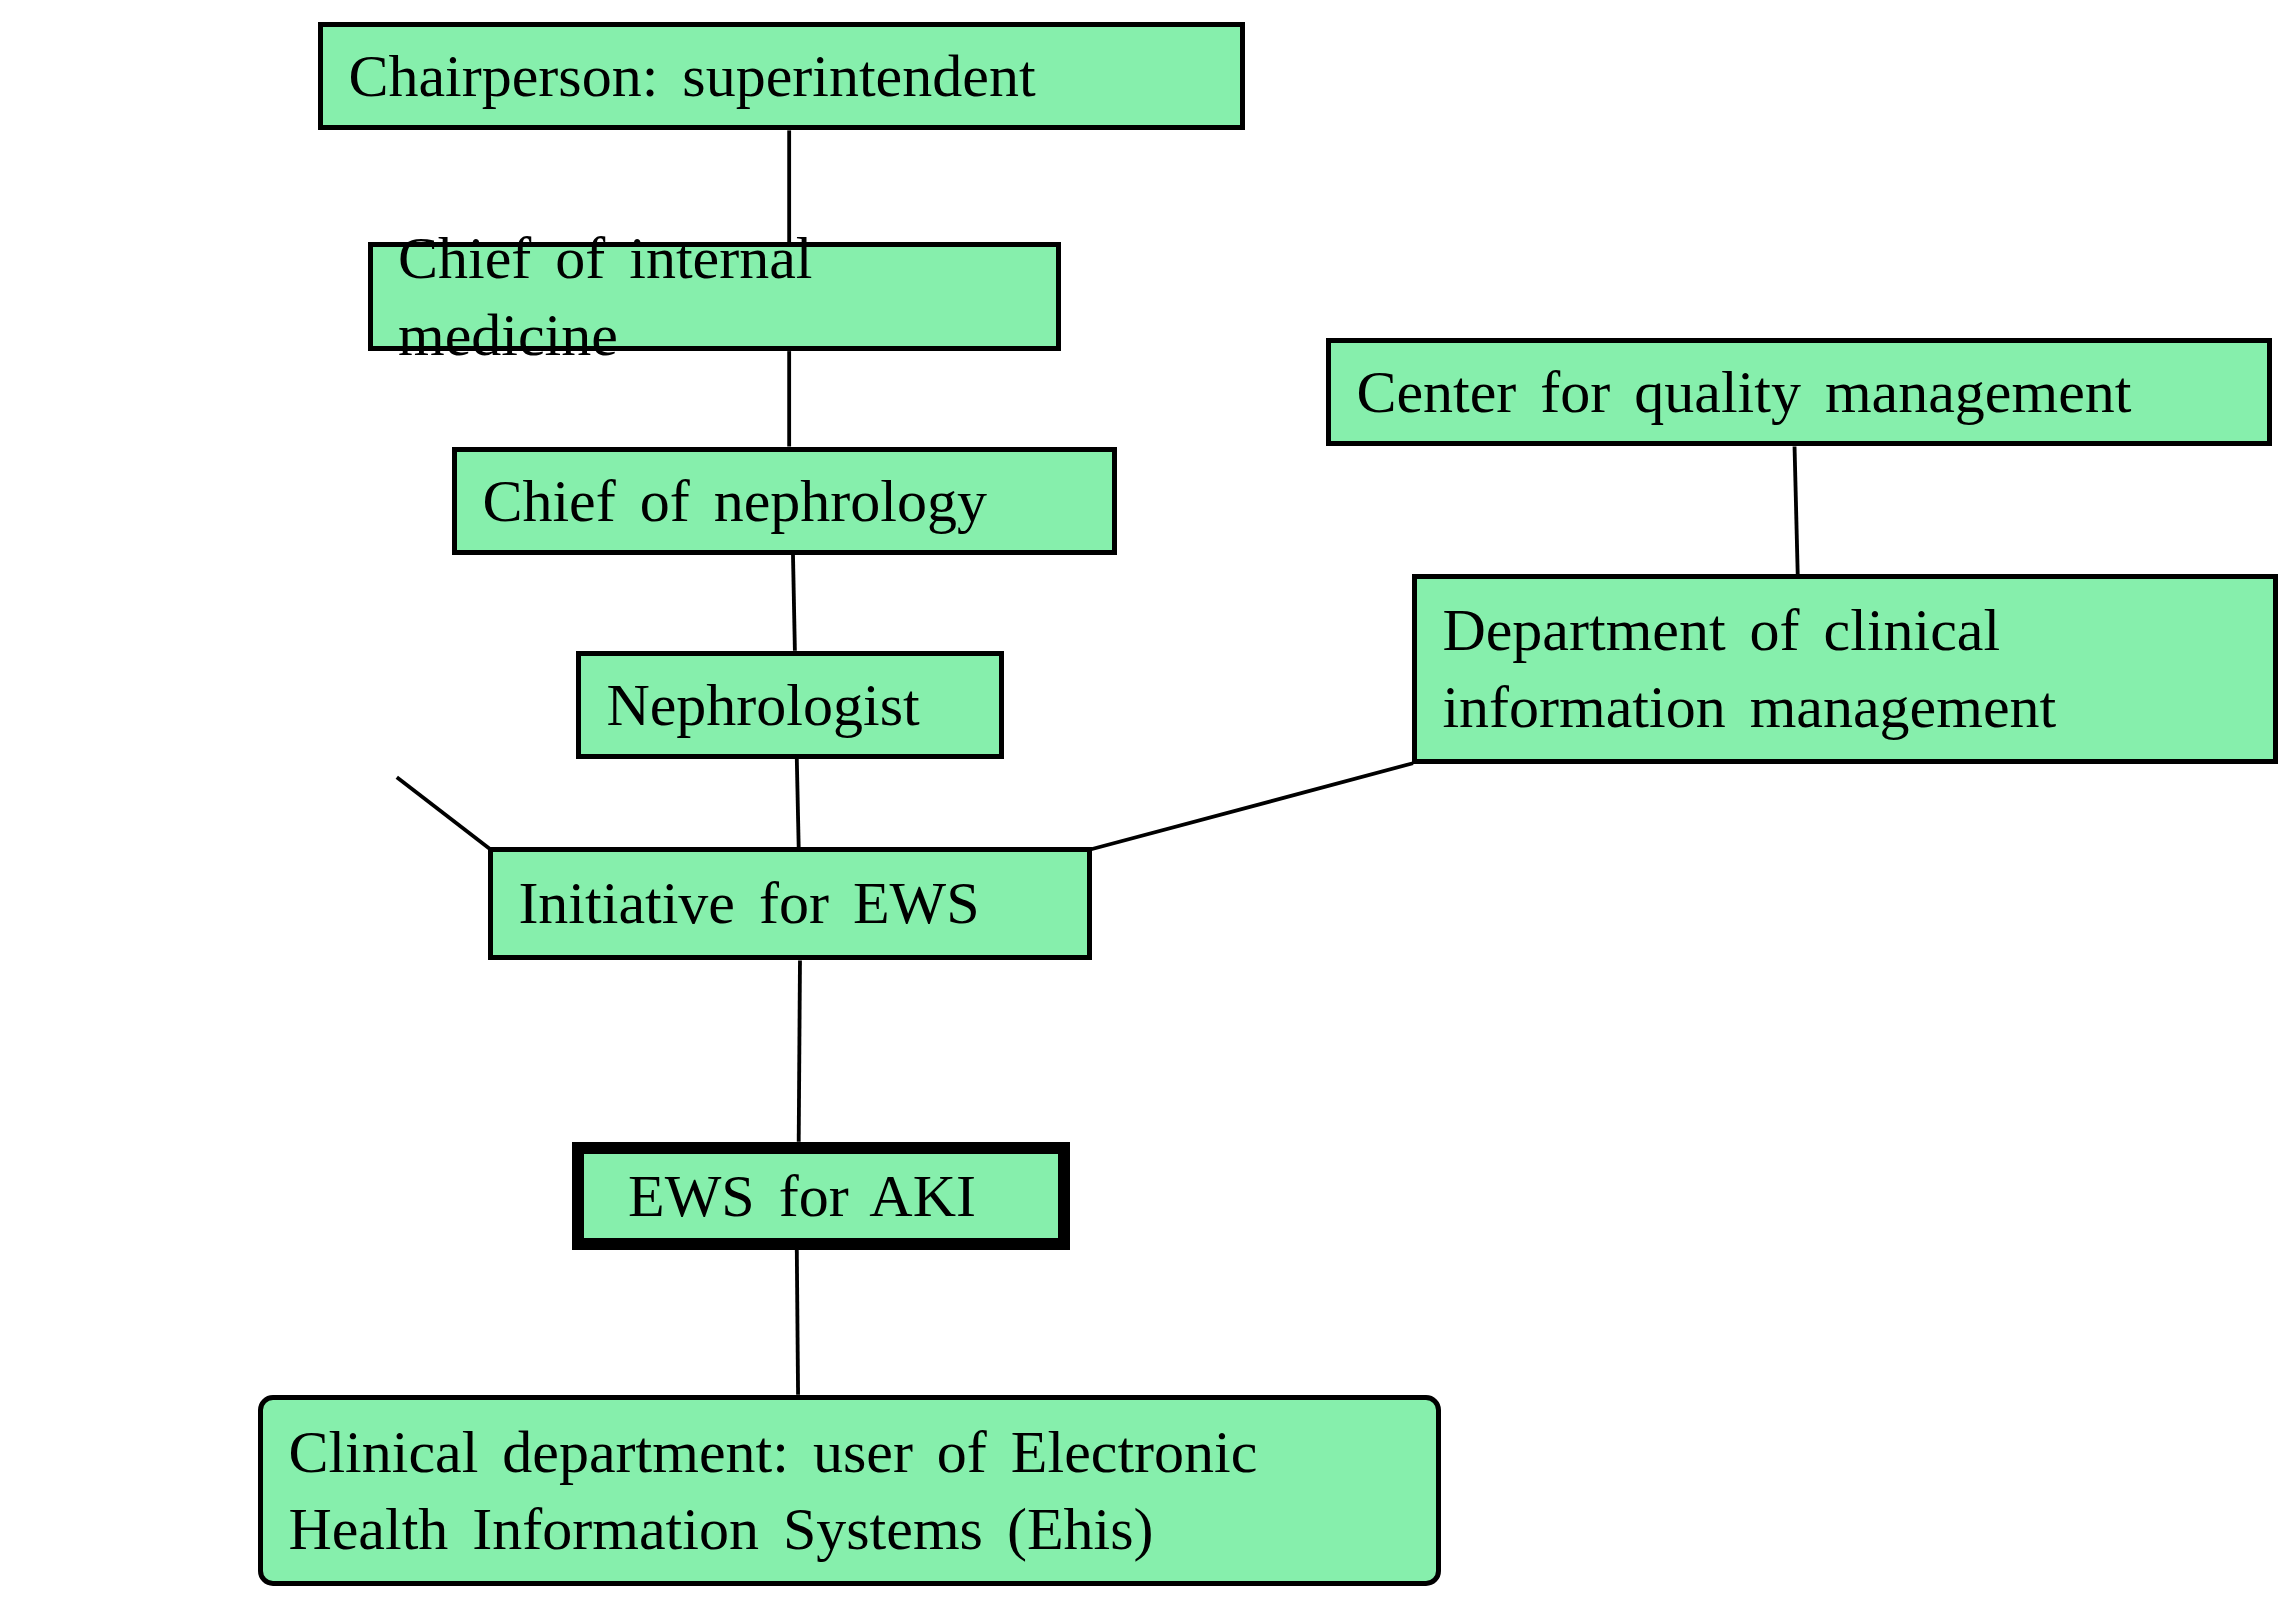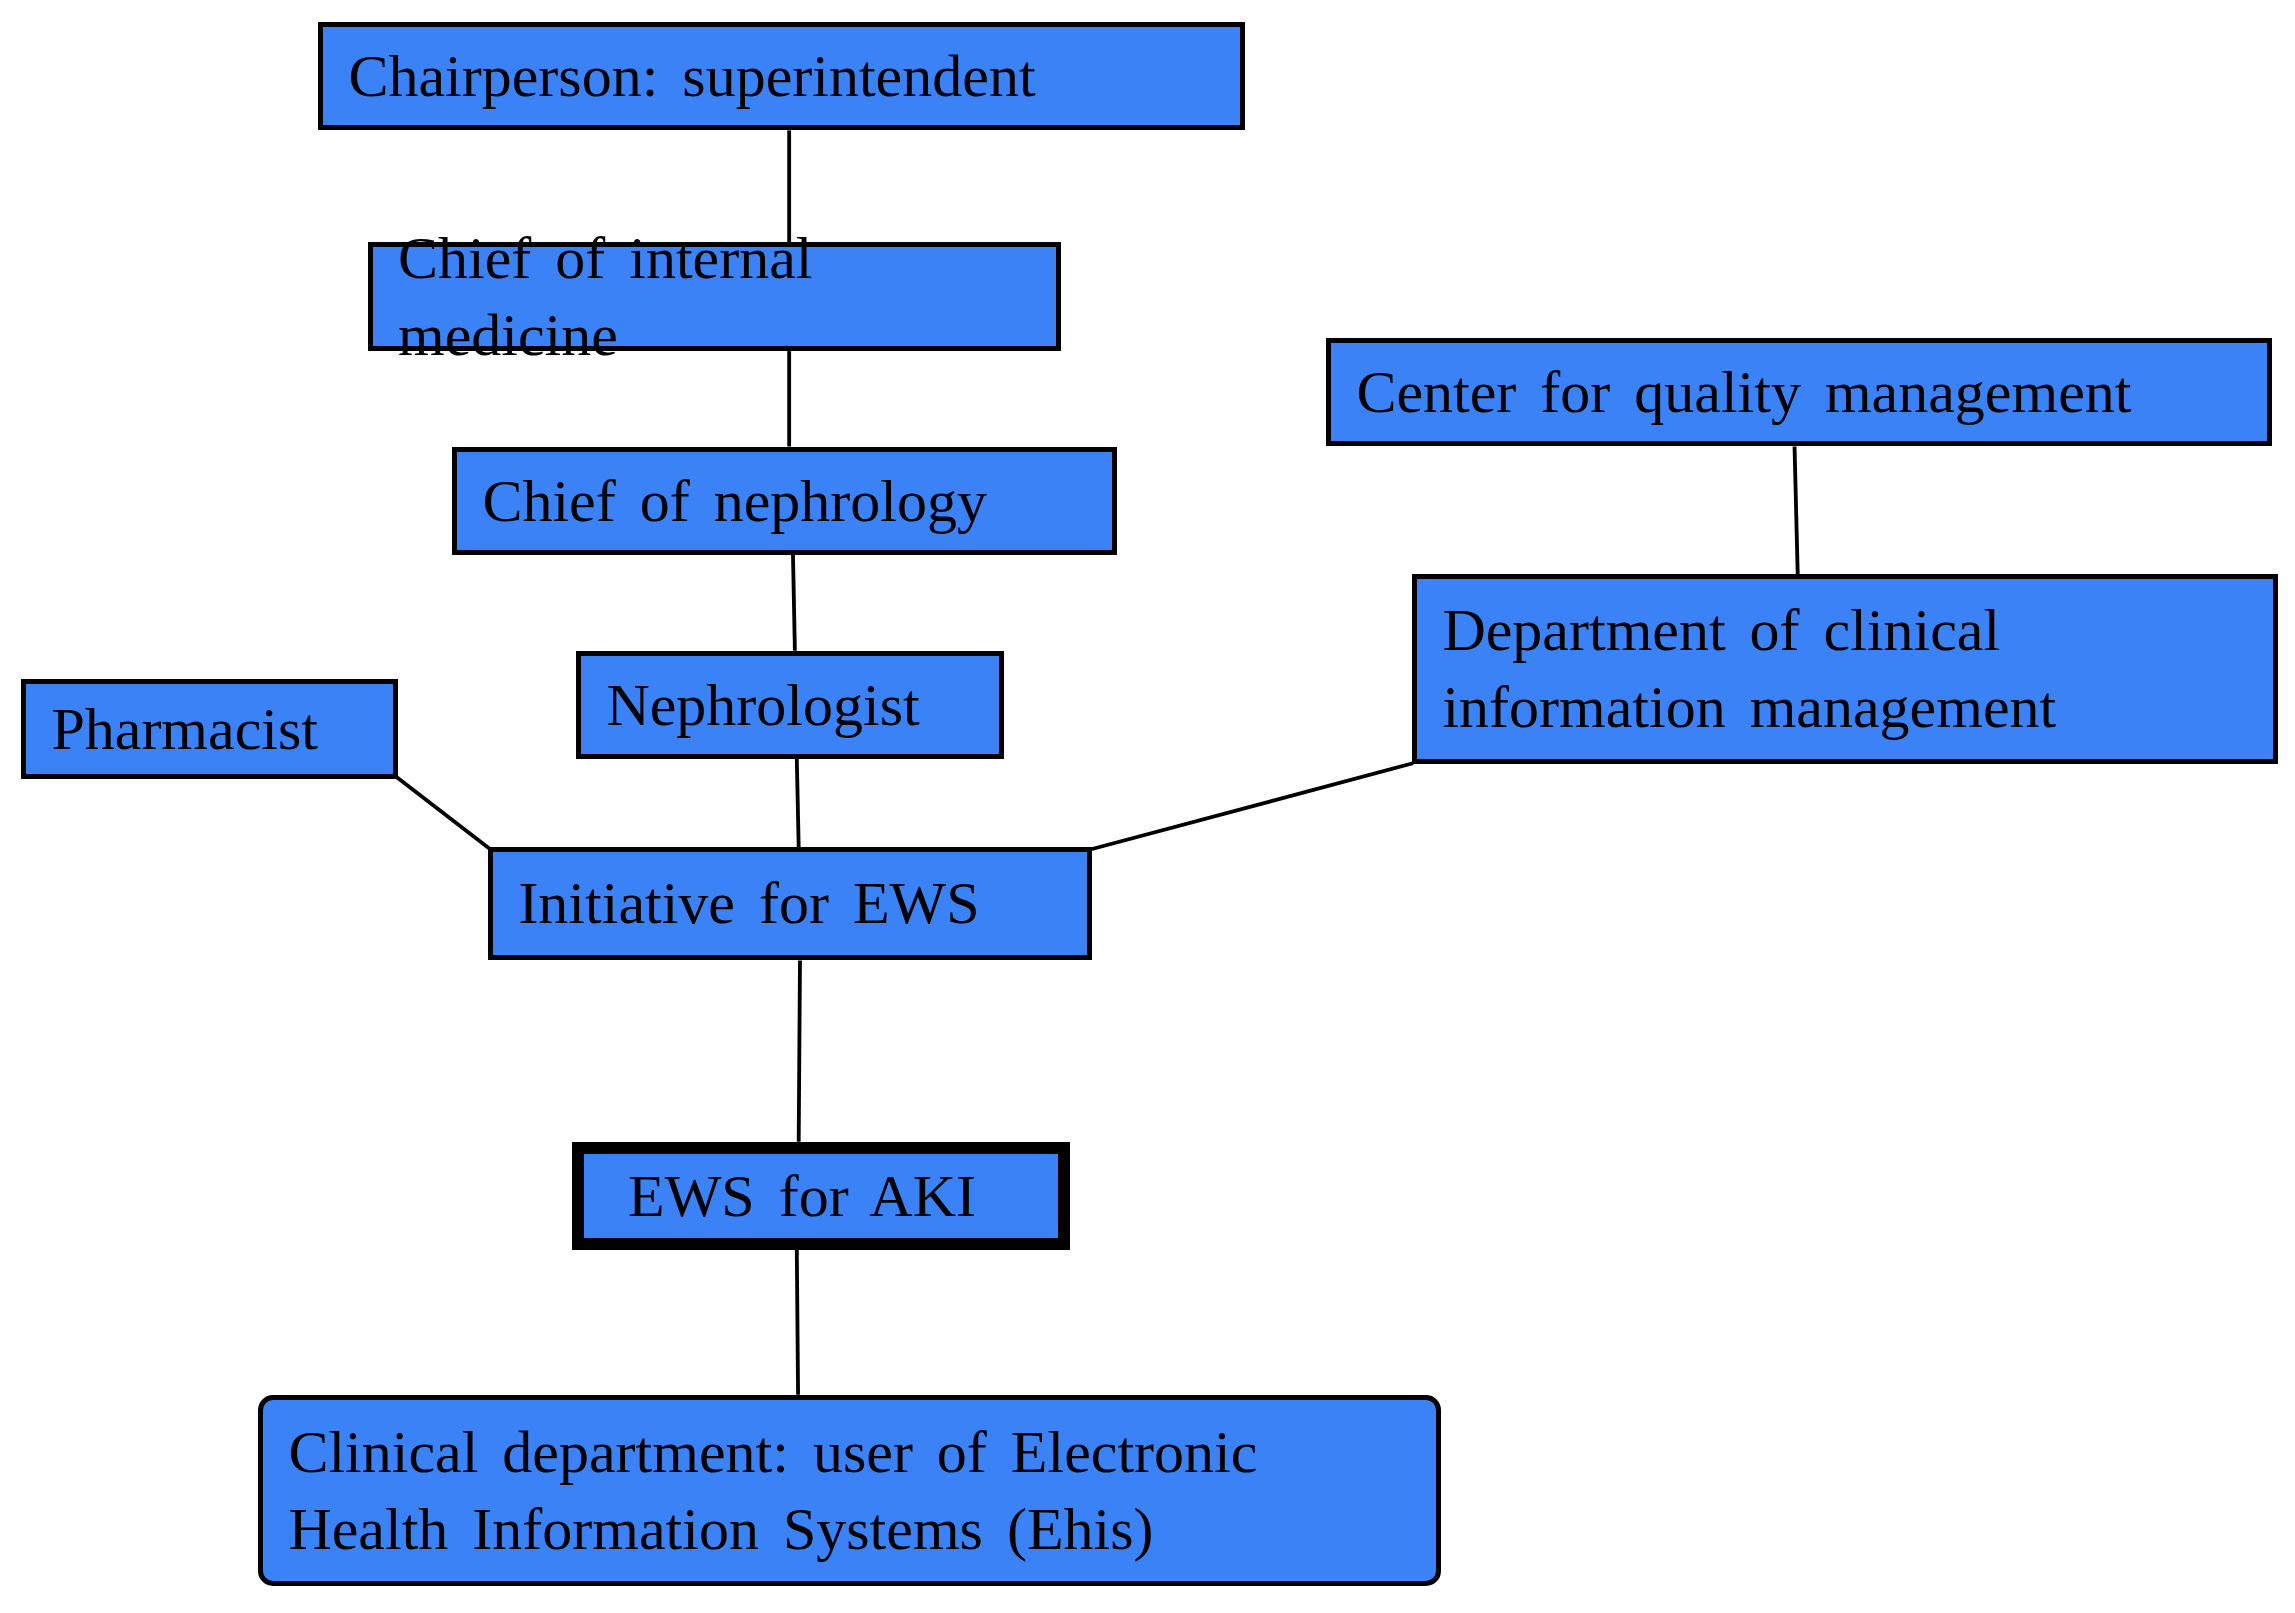--- a/index.html
+++ b/index.html
@@ -23,21 +23,21 @@
     width: 100%;
     height: 100%;
   }
   #edges line {
     stroke: #000000;
     stroke-width: 6;
   }
   .node {
     position: absolute;
     box-sizing: border-box;
-    background: #3b82f6;
+    background: #86efac;
     border: 5.1px solid #000000;
     display: flex;
     align-items: center;
     font-size: 60px;
     line-height: 1.28;
     word-spacing: 0.15em;
     white-space: pre-line;
     padding: 0 12.7px 0 25.4px;
   }
   .node.thick {
@@ -82,23 +82,20 @@
   </div>
 
   <div class="node" id="n-chief-neph">
     <span>Chief of nephrology</span>
   </div>
 
   <div class="node" id="n-nephrologist">
     <span>Nephrologist</span>
   </div>
 
-  <div class="node" id="n-pharmacist">
-    <span>Pharmacist</span>
-  </div>
 
   <div class="node" id="n-center-qual">
     <span>Center for quality management</span>
   </div>
 
   <div class="node" id="n-dept-cim">
     <span>Department of clinical
 information management</span>
   </div>
 

